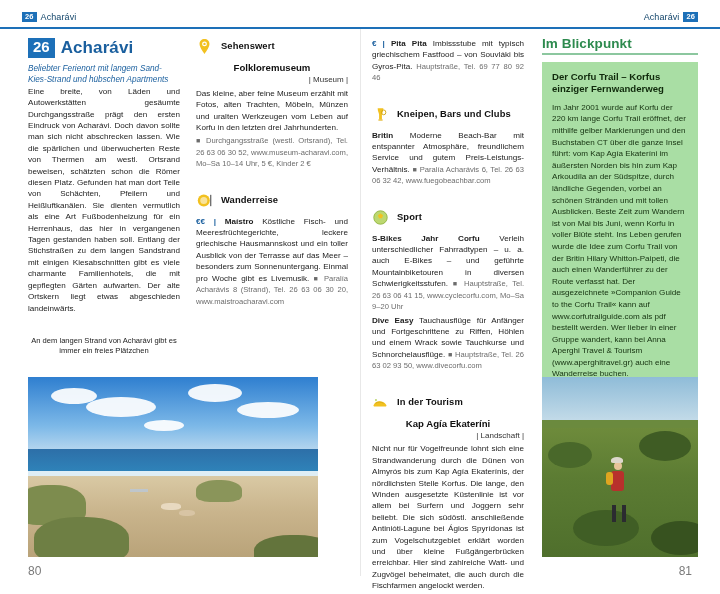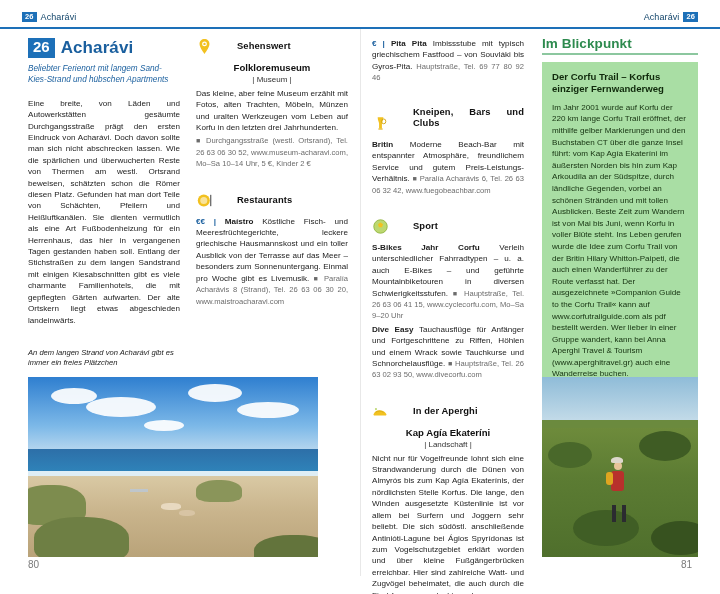--- a/index.html
+++ b/index.html
@@ -72,44 +72,44 @@
     background: #1d70b8; color: #fff;
     font-weight: bold; font-size: 15px;
     padding: 1px 5px 2px 5px; line-height: 1.12;
   }
   .chapter-name {
     color: #1a5f9e; font-weight: bold; font-size: 17px;
     letter-spacing: .1px;
   }
   .subtitle {
     font-style: italic; font-size: 8.2px; line-height: 11.5px;
-    color: #1a5f9e; margin-bottom: 12px; text-align: left;
+    color: #1a5f9e; margin-bottom: 0; text-align: left;
   }
   .body-p { margin-bottom: 22px; }
   .caption {
-    font-style: italic; font-size: 7.6px; color: #222;
-    margin: 10px 0 5px 0; text-align: left; line-height: 10px;
+    font-size: 7.6px; color: #222;
+    margin: 10px 0 5px 0; text-align: center; line-height: 10px;
   }
   
   .sec {
-    display: flex; align-items: flex-end; gap: 24px;
+    display: flex; align-items: flex-end; gap: 8px;
     margin: 0 0 7px 0;
   }
   .sec-icon { width: 17px; height: 17px; flex: none; display:block; }
   .sec-label-wrap { flex: 1; padding-bottom: 1px; }
   .sec-label {
     font-weight: bold; font-size: 9.4px; color: #111;
     display: block; padding-bottom: 2.5px; letter-spacing: .1px;
   }
   .sec-rule { height: 1px; background: #666; width: 100%; }
   .sec + * { margin-top: 0; }
   .sec-gap { height: 13px; }
 
   .poi-title { font-weight: bold; font-size: 9.6px; color: #111; margin-bottom: 1px; text-align:center;}
-  .poi-cat { font-size: 8px; color: #333; margin-bottom: 2px; text-align:center;}
+  .poi-cat { font-size: 8px; color: #333; margin-bottom: 2px; text-align:right;}
   .entry { margin-bottom: 9px; }
   .entry b { font-weight: bold; }
   .addr { color: #6c6c6c; font-size: 7.6px; }
   .pin { color: #6c6c6c; font-size: 7px; }
   .pricecat { color: #1a5f9e; font-weight: bold; }
 
   
   .photo {
     position: absolute;
     border: 0;
@@ -158,22 +158,22 @@
     font-size: 8.1px; line-height: 11.6px;
     color: #14310f;
     text-align: left;
   }
   .blick-box h3 {
     font-size: 9.6px; font-weight: bold; line-height: 12.4px;
     margin-bottom: 6px; color: #102a0c;
   }
   
   .folio {
-    position: absolute; bottom: 24px;
-    font-size: 10px; color: #7a7a7a;
+    position: absolute; bottom: 16px;
+    font-size: 12px; color: #7a7a7a;
   }
   .folio.left { left: 28px; }
   .folio.right { right: 28px; }
 </style>
 </head>
 <body>
 
 <div class="page">
 
   <div class="runhead left">
@@ -223,21 +223,21 @@
 
     <div class="sec-gap"></div>
 
     <div class="sec">
       <svg class="sec-icon" viewBox="0 0 24 24">
         <circle cx="11" cy="12" r="8.5" fill="#f2c120"></circle>
         <circle cx="11" cy="12" r="5" fill="#fff" opacity=".55"></circle>
         <rect x="20" y="4" width="1.6" height="16" fill="#555"></rect>
       </svg>
       <span class="sec-label-wrap">
-        <span class="sec-label">Restaurants</span>
+        <span class="sec-label">Wanderreise</span>
         <span class="sec-rule"></span>
       </span>
     </div>
 
     <div class="entry">
       <span class="pricecat">€€</span><span class="pricecat"> | </span><b>Maístro</b>
       <span>Köstliche Fisch- und Meeresfrüchtegerichte, leckere griechische Hausmannskost und ein toller Ausblick von der Terrasse auf das Meer – besonders zum Sonnenuntergang. Einmal pro Woche gibt es Livemusik.</span>
       <span class="pin">■</span>
       <span class="addr">Paralía Acharávis 8 (Strand), Tel. 26 63 06 30 20, www.maistroacharavi.com</span>
     </div>
@@ -302,21 +302,21 @@
 
     <div class="sec-gap"></div>
 
     <div class="sec">
       <svg class="sec-icon" viewBox="0 0 24 24">
         <path d="M2.5 15c2-3.2 5-4.6 8-4.6 3.6 0 7 1.6 9.5 4.6 1 1.2.3 2.6-1.4 2.6H4.1c-1.8 0-2.6-1.4-1.6-2.6z" fill="#f2c120"></path>
         <path d="M5 13.2c1.6-1.3 3.4-1.9 5.4-1.9 2.1 0 4.1.7 5.9 2" fill="none" stroke="#cfa512" stroke-width="1"></path>
         <circle cx="5.6" cy="8.6" r="1.5" fill="#bcd870"></circle>
       </svg>
       <span class="sec-label-wrap">
-        <span class="sec-label">In der Aperghi</span>
+        <span class="sec-label">In der Tourism</span>
         <span class="sec-rule"></span>
       </span>
     </div>
 
     <div class="entry">
       <div class="poi-title">Kap Agía Ekateríni</div>
       <div class="poi-cat">| Landschaft |</div>
       <div>Nicht nur für Vogelfreunde lohnt sich eine Strandwanderung durch die Dünen von Almyrós bis zum Kap Agía Ekaterínis, der nördlichsten Stelle Korfus. Die lange, den Winden ausgesetzte Küstenlinie ist vor allem bei Surfern und Joggern sehr beliebt. Die sich südöstl. anschließende Antinióti-Lagune bei Ágios Spyrídonas ist zum Vogelschutzgebiet erklärt worden und über kleine Fußgängerbrücken erreichbar. Hier sind zahlreiche Watt- und Zugvögel beheimatet, die auch durch die Fischfarmen angelockt werden.</div>
     </div>
   </div>

